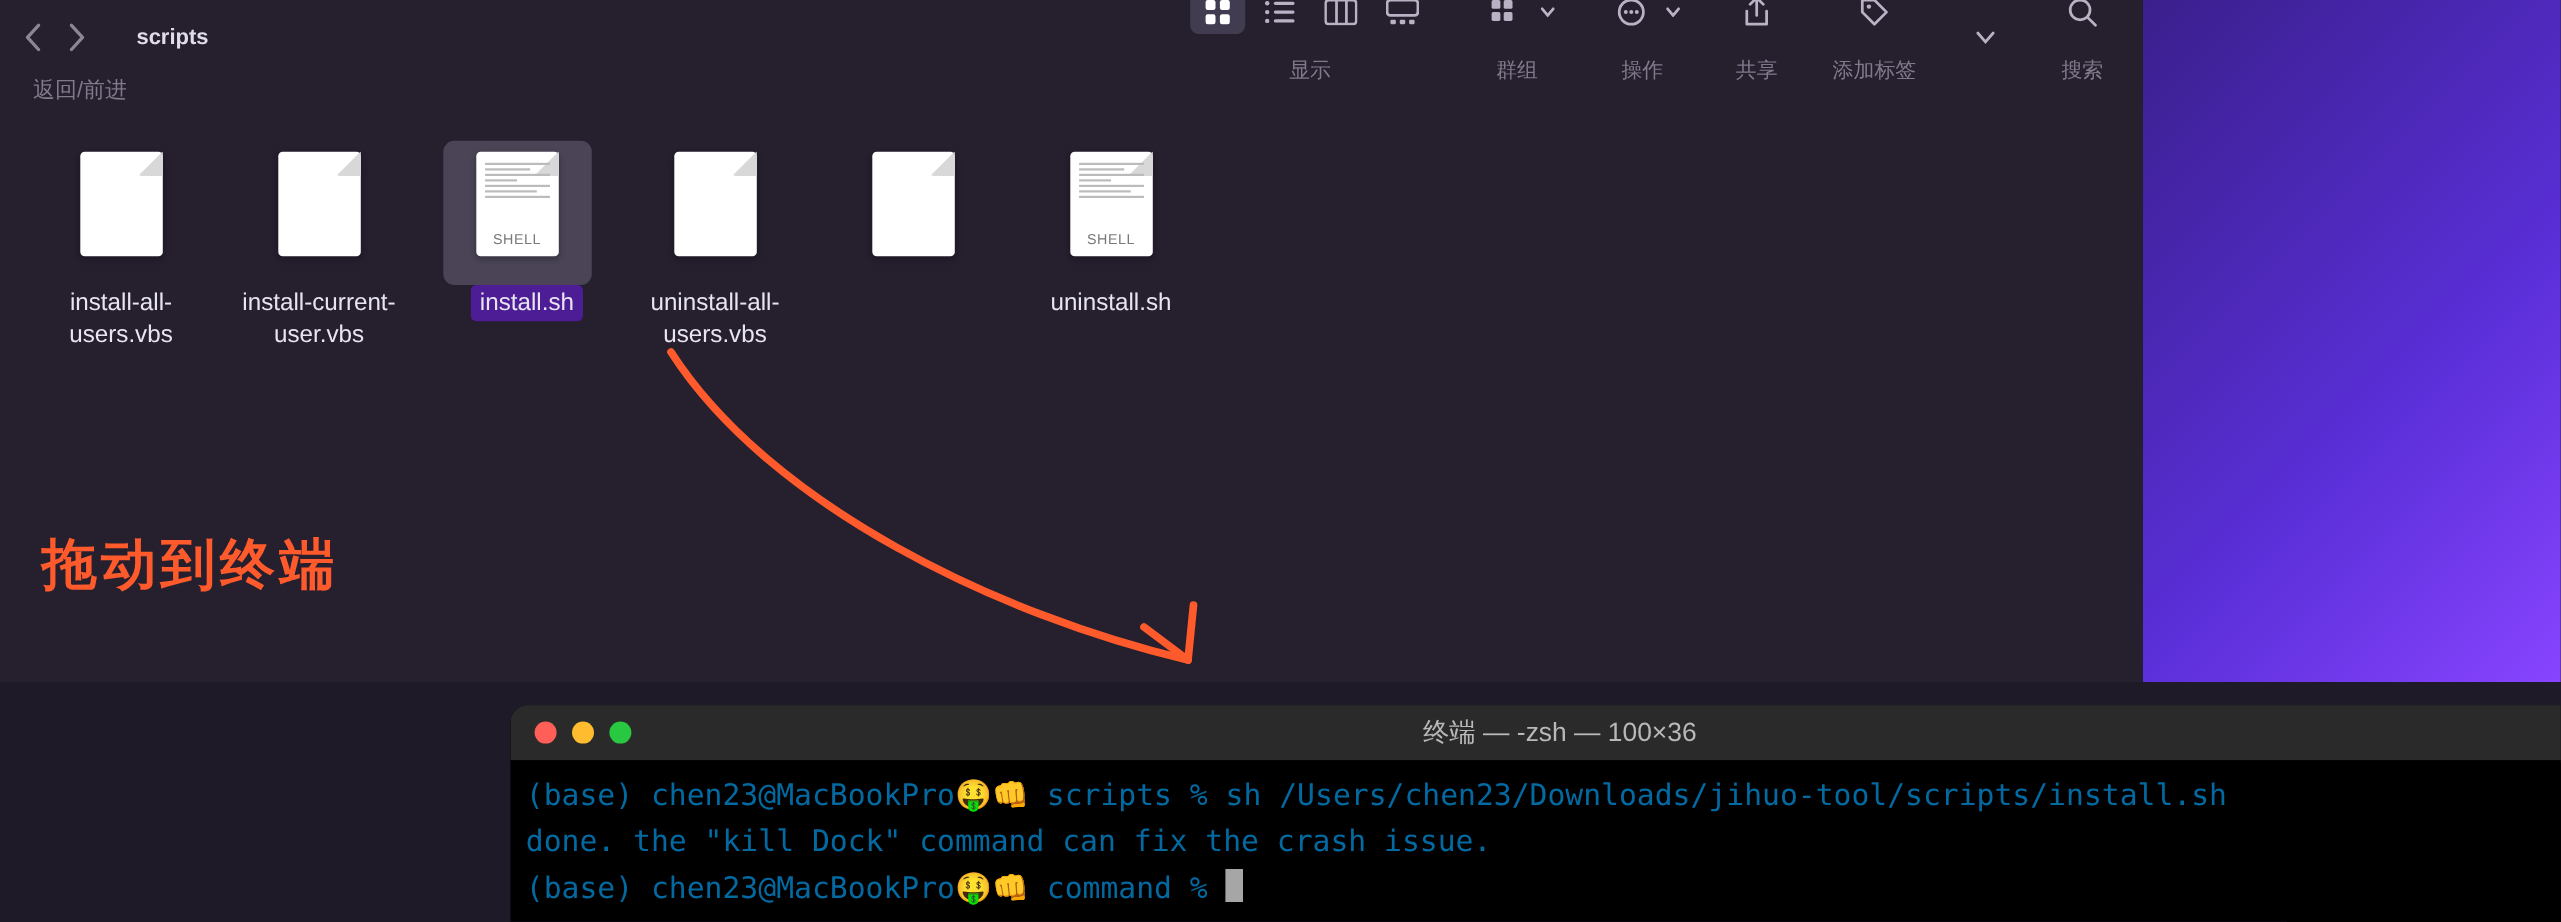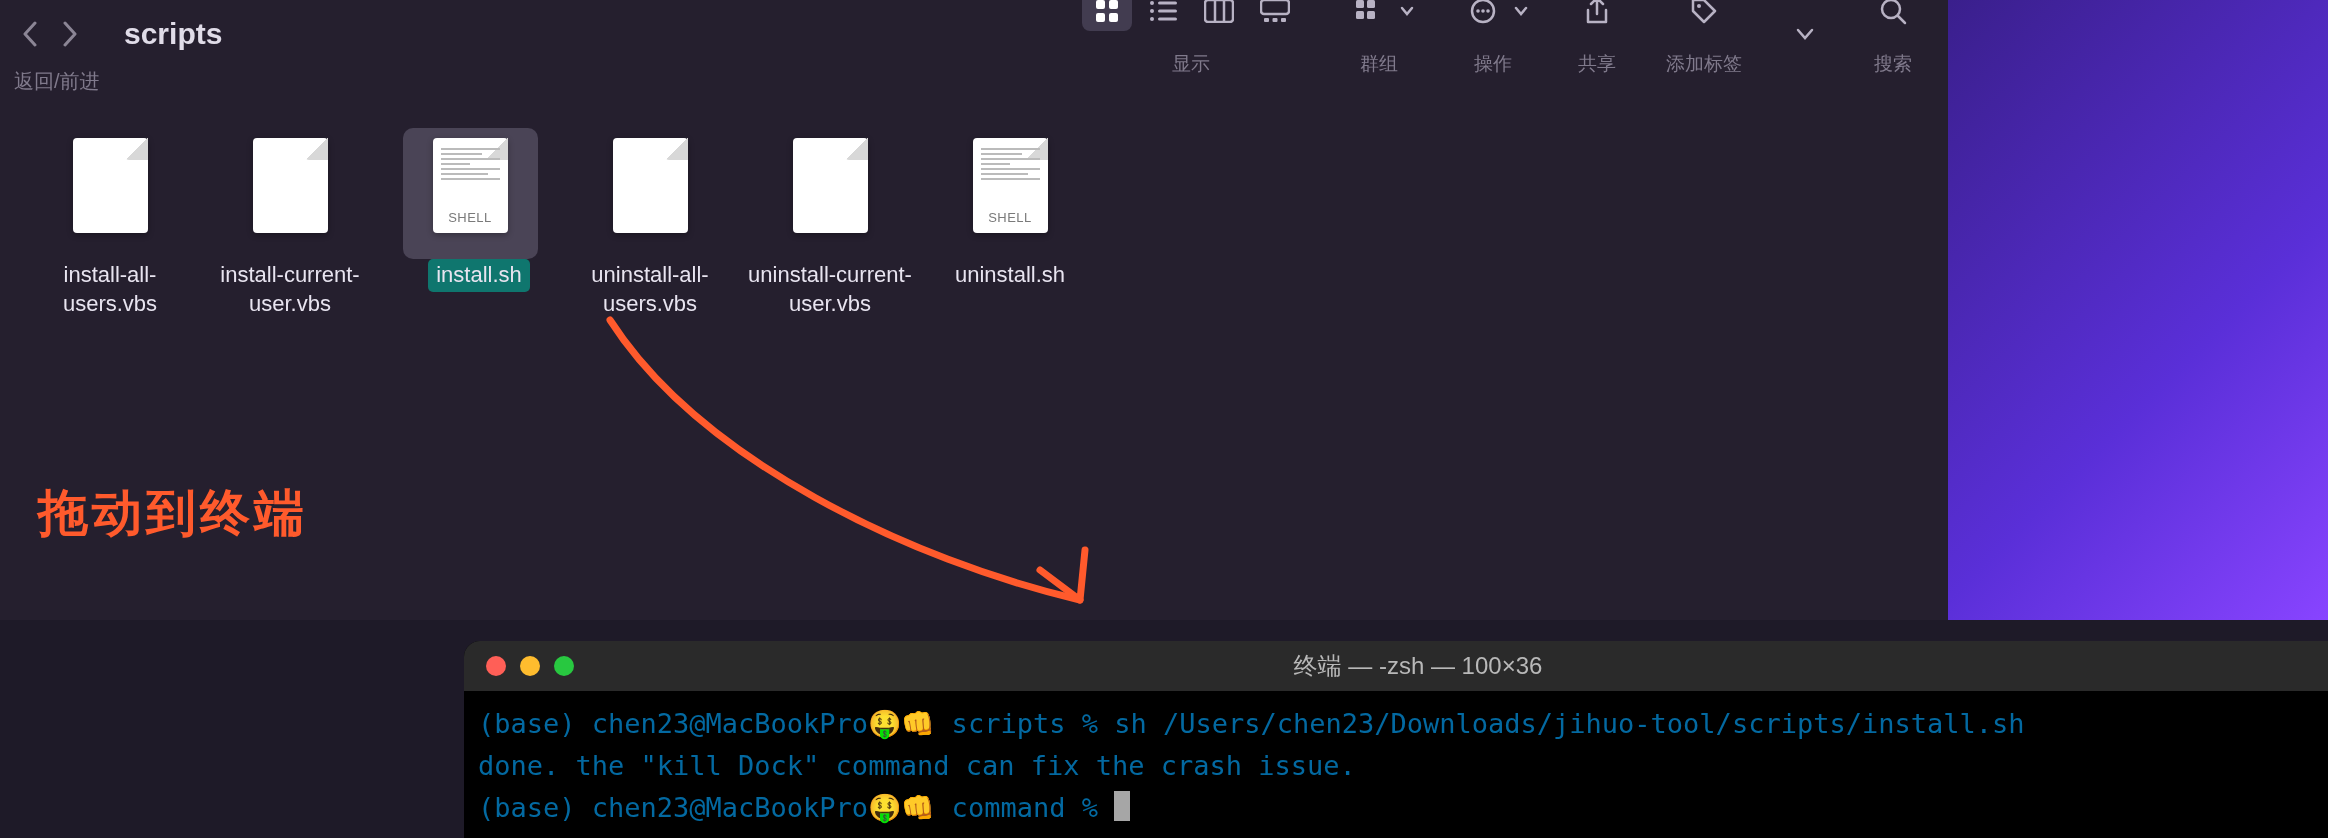--- a/index.html
+++ b/index.html
@@ -36,41 +36,41 @@
     gap: 4px;
   }
   .nav-arrows { display: flex; gap: 0; margin-right: 30px; }
   .nav-btn {
     width: 40px; height: 40px;
     display: flex; align-items: center; justify-content: center;
     color: #8b8595;
     cursor: pointer;
   }
   .title {
-    font-size: 30px;
+    font-size: 20px;
     font-weight: 600;
     color: #e0dce8;
     flex: 0 0 auto;
   }
   .spacer { flex: 1; }
   .tool-group { display: flex; align-items: center; gap: 6px; margin: 0 20px; }
   .tool-group.labeled { flex-direction: column; gap: 20px; }
   .tool-row { display: flex; align-items: center; gap: 6px; }
   .tool-btn {
     width: 50px; height: 40px;
     display: flex; align-items: center; justify-content: center;
     color: #b8b2c4;
     border-radius: 8px;
     cursor: pointer;
   }
   .tool-btn.active { background: #423c50; color: #fff; }
   .tool-label { font-size: 19px; color: #807a8c; }
   .sublabel {
     height: 30px;
-    padding: 0 14px;
+    padding: 0 30px;
     color: #807a8c;
     font-size: 20px;
     display: flex;
     align-items: flex-start;
   }
   .files {
     padding: 30px 20px;
     display: flex;
     flex-wrap: wrap;
     align-items: flex-start;
@@ -127,21 +127,21 @@
   }
   .icon-wrap { padding: 10px 30px; }
   .file-name {
     font-size: 22px;
     color: #e8e4f0;
     text-align: center;
     line-height: 1.3;
     padding: 2px 8px;
     border-radius: 5px;
   }
-  .file.selected .file-name { background: #0f766e; margin-left: 18px; }
+  .file.selected .file-name { background: #4c1d95; margin-left: 18px; }
   .annotation-text {
     position: absolute;
     left: 38px;
     top: 480px;
     font-size: 50px;
     font-weight: 600;
     color: #ff5a2c;
     z-index: 3;
     letter-spacing: 4px;
   }
@@ -376,21 +376,20 @@
       <div class="file">
         <div class="icon-wrap">
           <div class="file-icon"></div>
         </div>
         <div class="file-name">uninstall-all-users.vbs</div>
       </div>
       <div class="file">
         <div class="icon-wrap">
           <div class="file-icon"></div>
         </div>
-        <div class="file-name">uninstall-current-user.vbs</div>
       </div>
       <div class="file">
         <div class="icon-wrap">
           <div class="file-icon shell-icon">
             <div class="shell-lines">
               <span></span>
               <span></span>
               <span></span>
               <span></span>
               <span></span>

